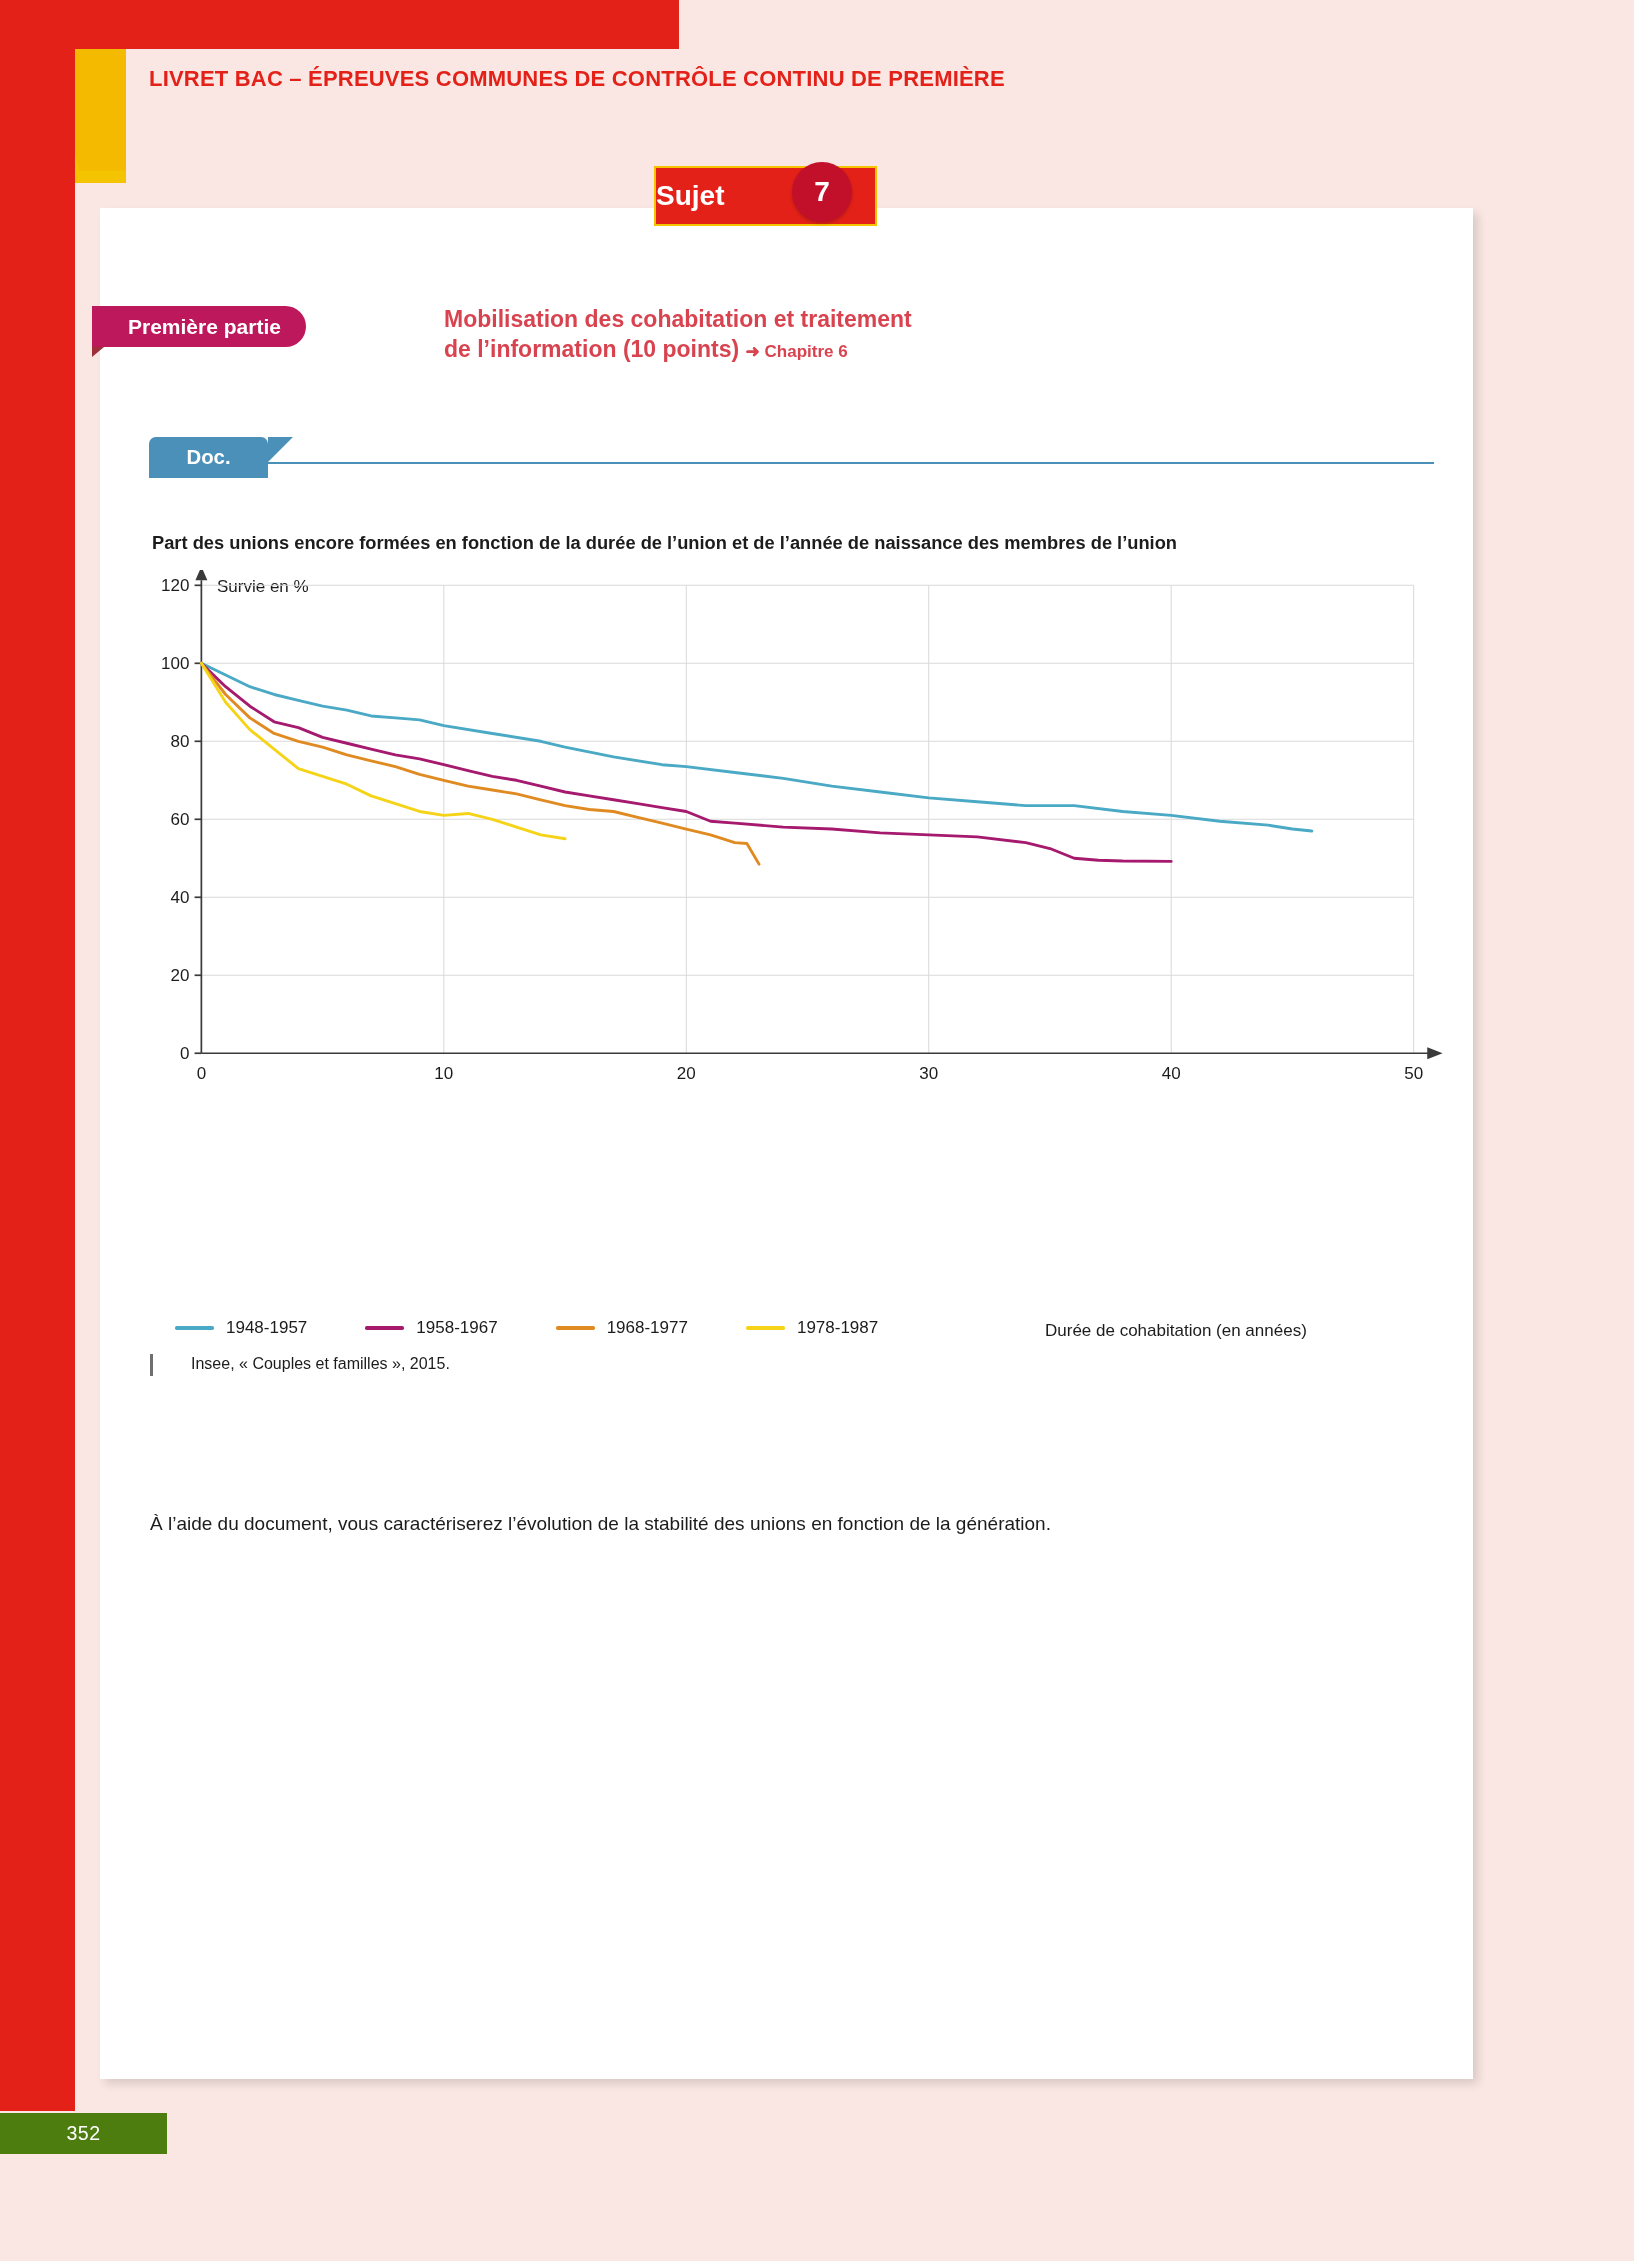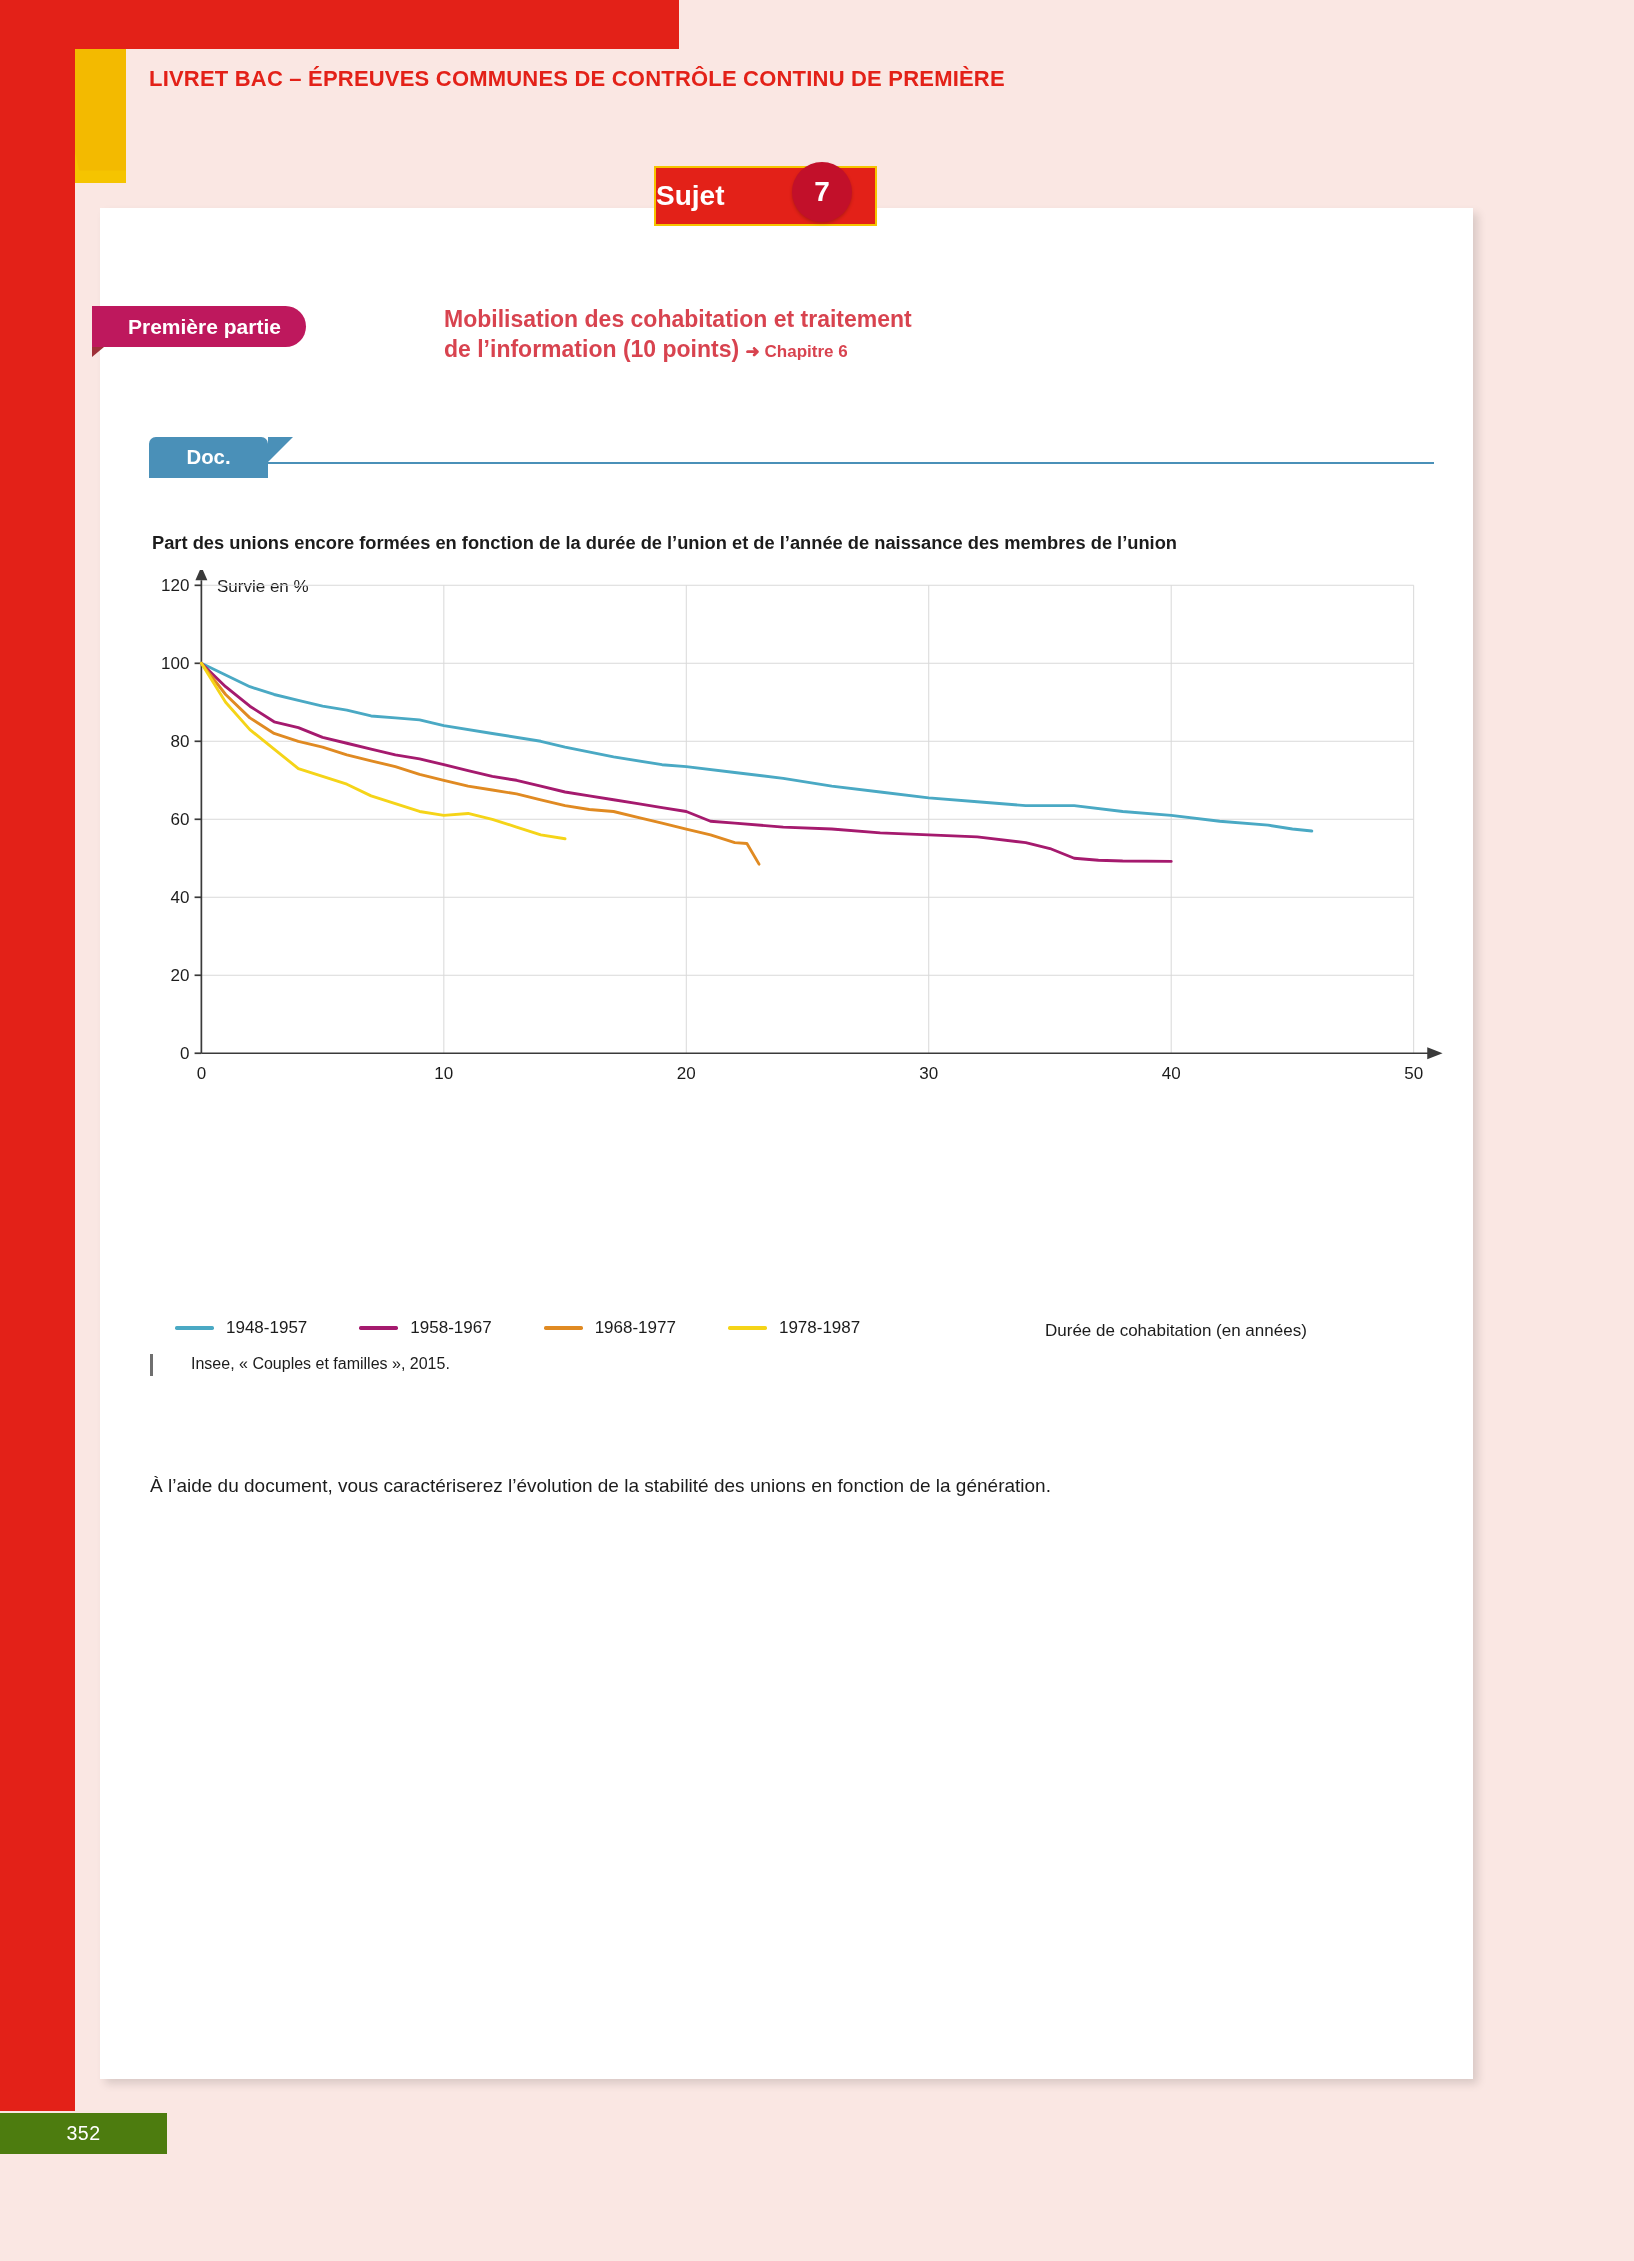--- a/index.html
+++ b/index.html
@@ -217,21 +217,21 @@
     top: 1321px;
     font-size: 17px;
     color: #1c1c1c;
   }
   .legend {
     position: absolute;
     left: 175px;
     top: 1318px;
     display: flex;
     align-items: center;
-    gap: 8px;
+    gap: 14px;
     font-size: 17px;
     color: #1c1c1c;
   }
   .legend-item {
     display: flex;
     align-items: center;
     margin-right: 44px;
   }
   .legend-swatch {
     width: 39px;
@@ -252,21 +252,21 @@
     left: 150px;
     top: 1354px;
     width: 2.6px;
     height: 22px;
     background: #6f6f6f;
   }
 
   .question {
     position: absolute;
     left: 150px;
-    top: 1472px;
+    top: 1510px;
     width: 1209px;
     font-size: 19px;
     color: #1c1c1c;
     line-height: 1.45;
   }
 
   
   .footer-tab {
     position: absolute;
     left: 0;

